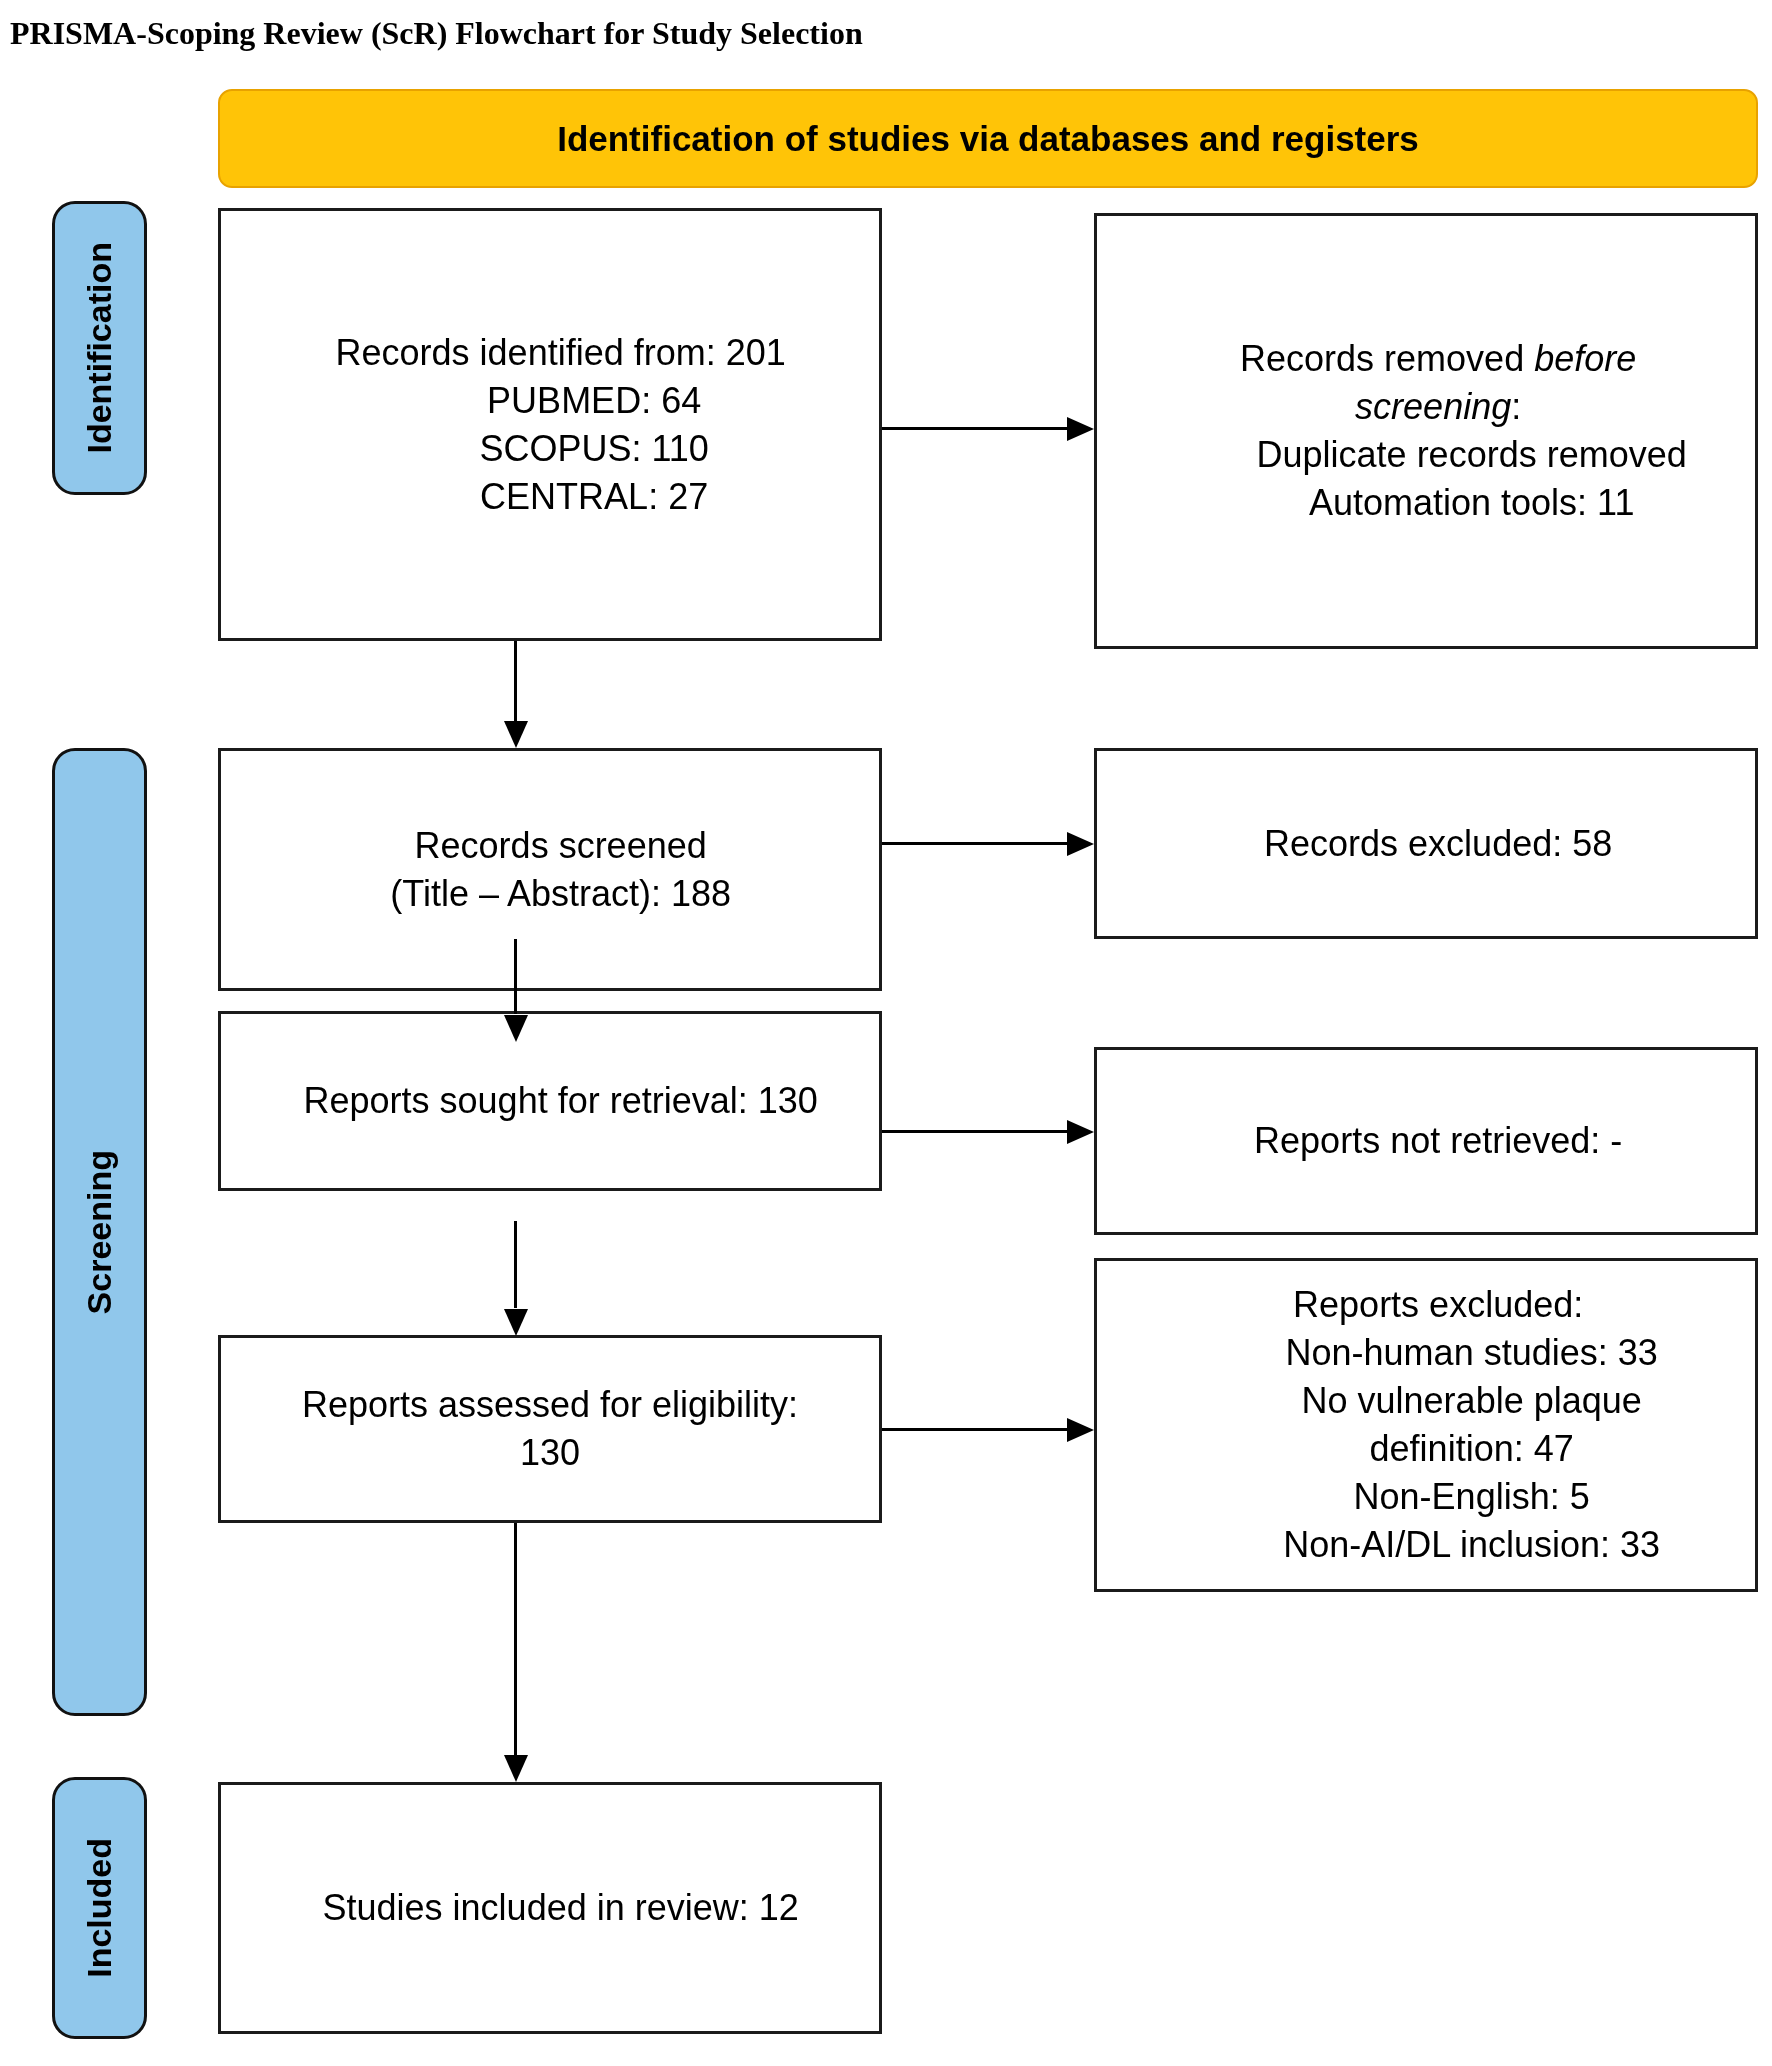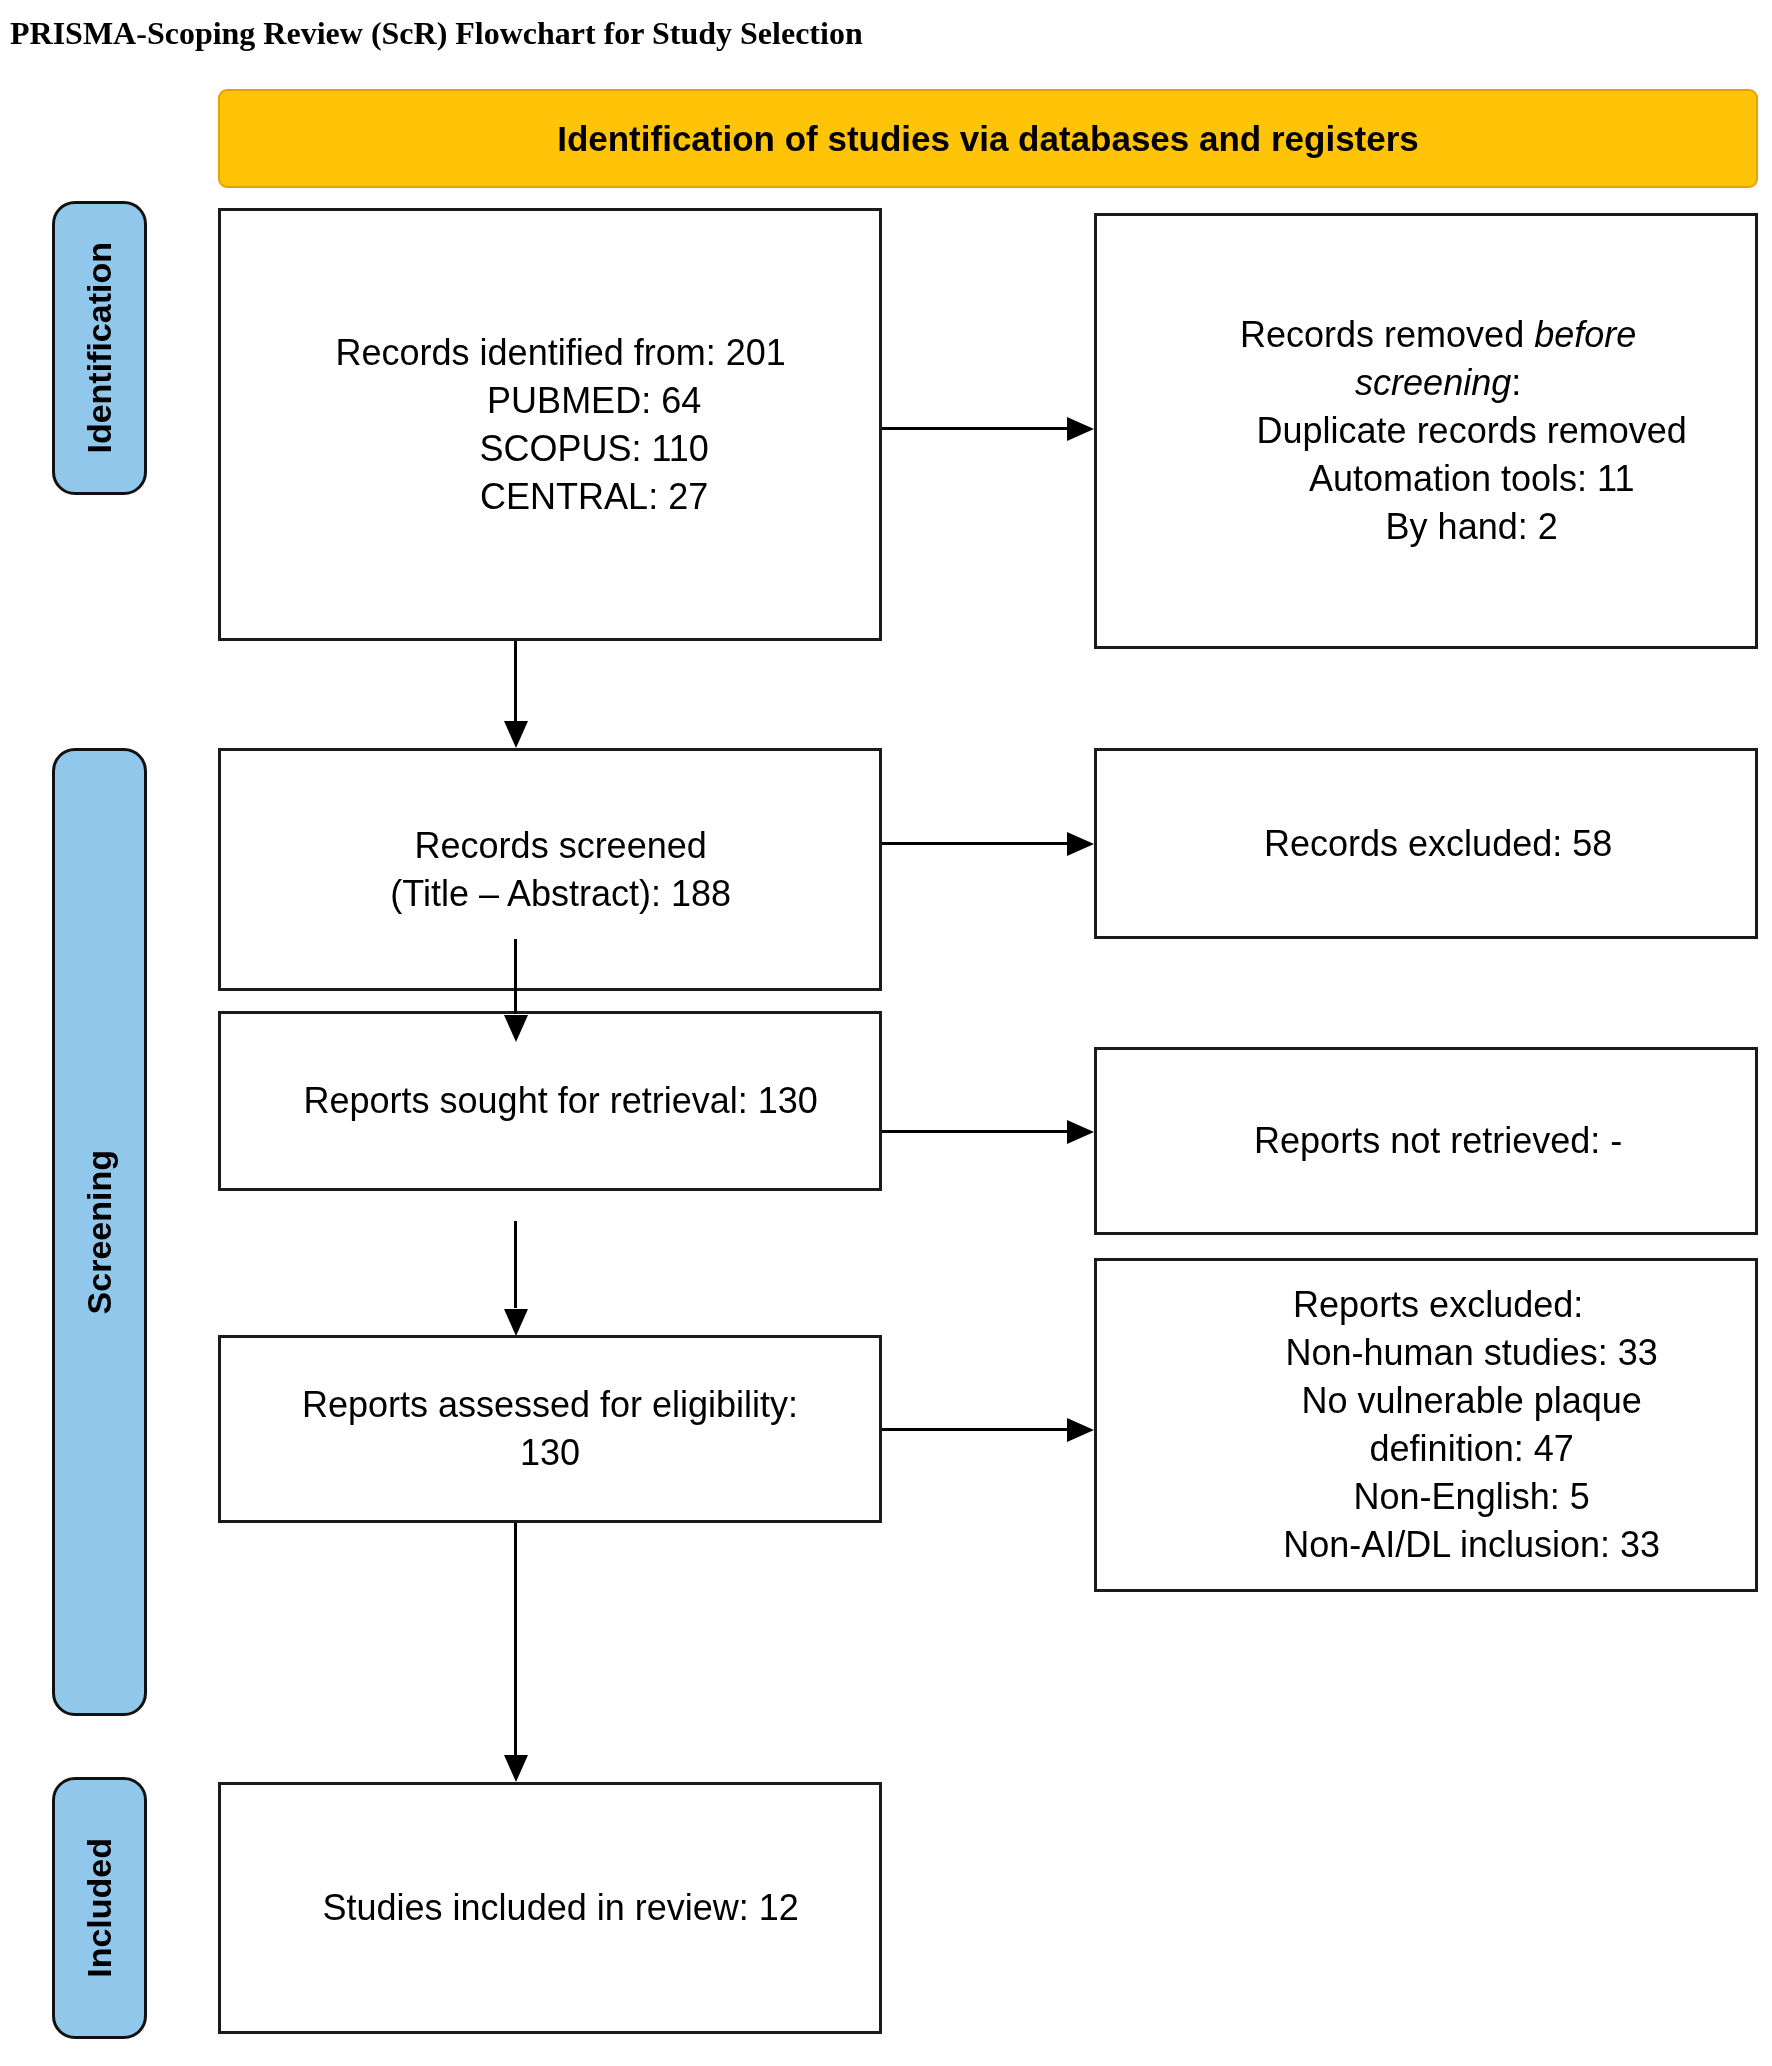--- a/index.html
+++ b/index.html
@@ -13,21 +13,21 @@
     position:absolute; left:10px; top:0px;
     font-family:"Liberation Serif", serif;
     font-weight:bold; font-size:32px; line-height:67px;
     white-space:nowrap;
   }
   .banner {
     position:absolute; left:218px; top:89px; width:1540px; height:99px;
     box-sizing:border-box;
     background:var(--banner-bg,#FFC407);
     border:2.7px solid var(--banner-border,#E8A200);
-    border-radius:9px;
+    border-radius:14px;
     display:flex; align-items:center; justify-content:center;
     font-weight:bold; font-size:35px;
   }
   .stage {
     position:absolute; left:52px; width:95px; box-sizing:border-box;
     background:var(--stage-bg,#90C7EB);
     border:3.4px solid #111;
     border-radius:23px;
     display:flex; align-items:center; justify-content:center;
   }
@@ -129,21 +129,20 @@
       <div>Studies included in review: 12</div>
     </div>
   </div>
 
   <div class="box col-r" id="r1">
     <div class="btxt">
       <div><span>Records removed </span><i>before</i></div>
       <div><i>screening</i><span>:</span></div>
       <div class="indent">Duplicate records removed</div>
       <div class="indent">Automation tools: 11</div>
-      <div class="indent">By hand: 2</div>
     </div>
   </div>
 
   <div class="box col-r" id="r2">
     <div class="btxt">
       <div>Records excluded: 58</div>
     </div>
   </div>
 
   <div class="box col-r" id="r3">

